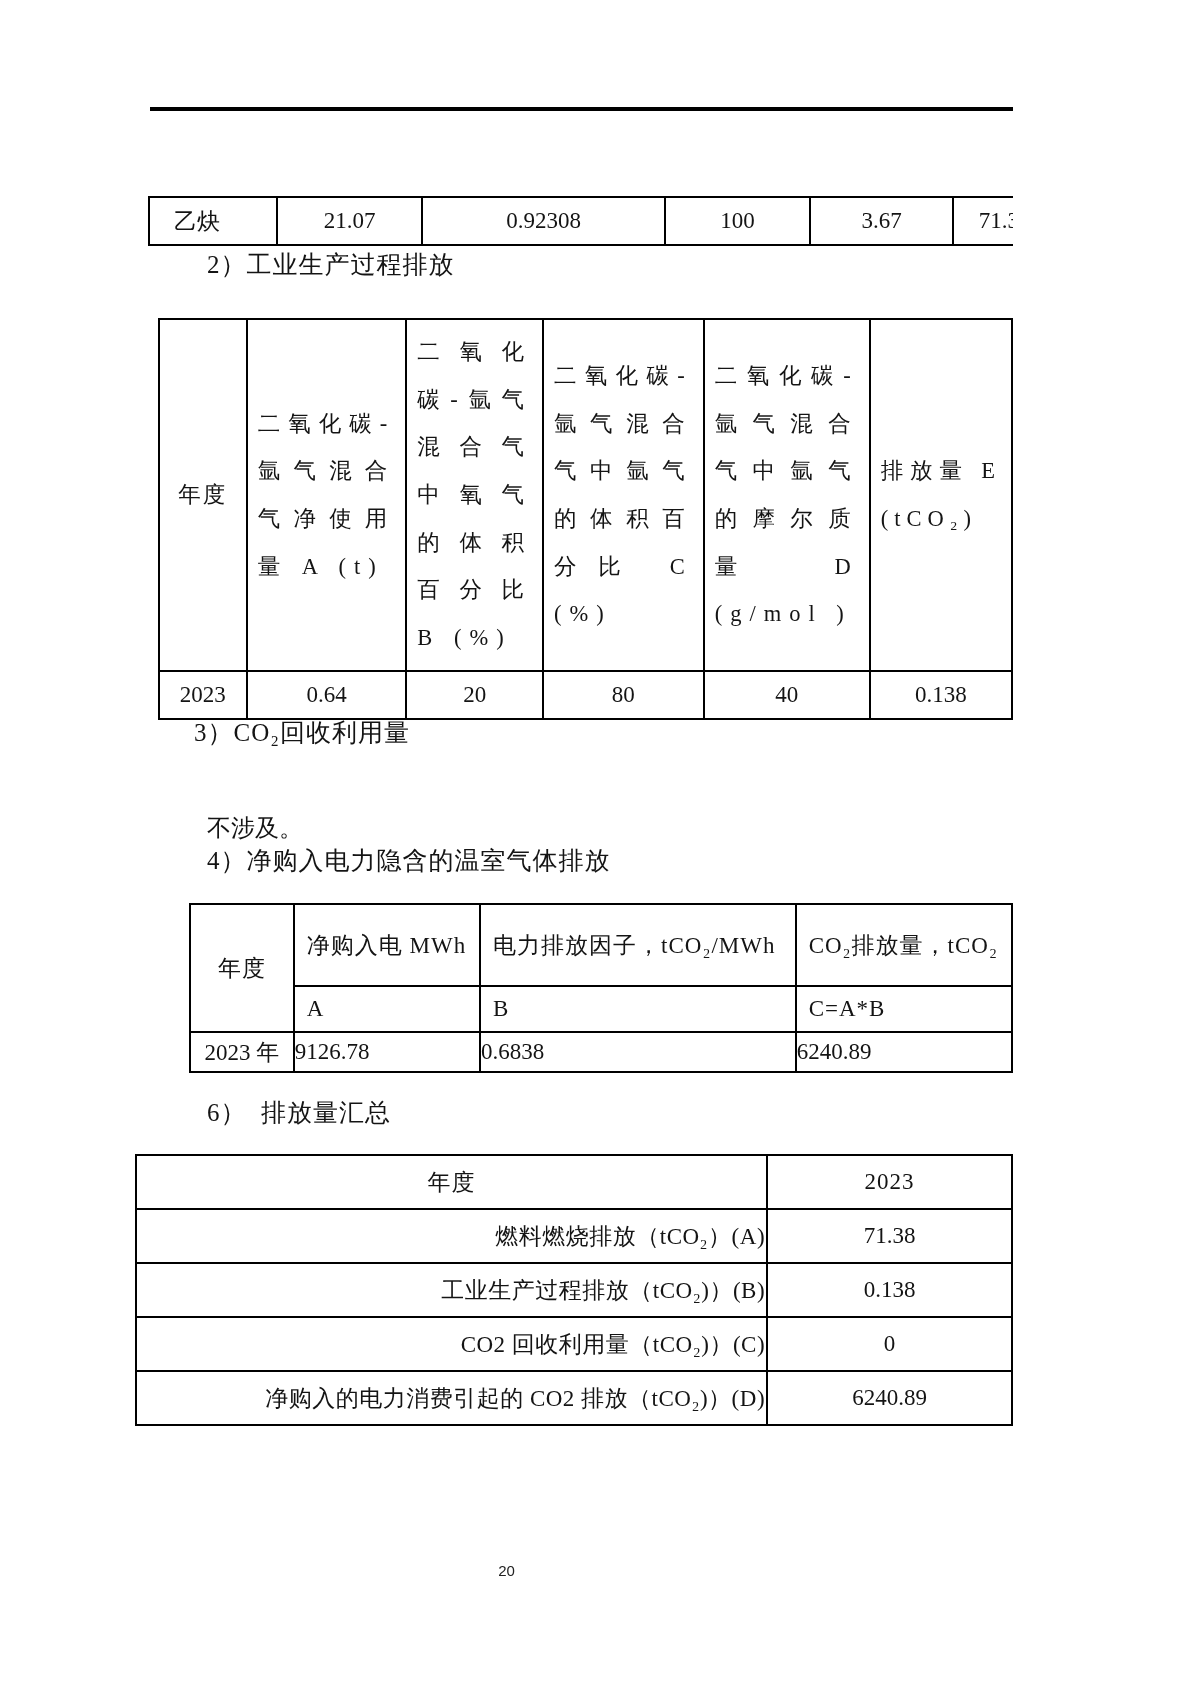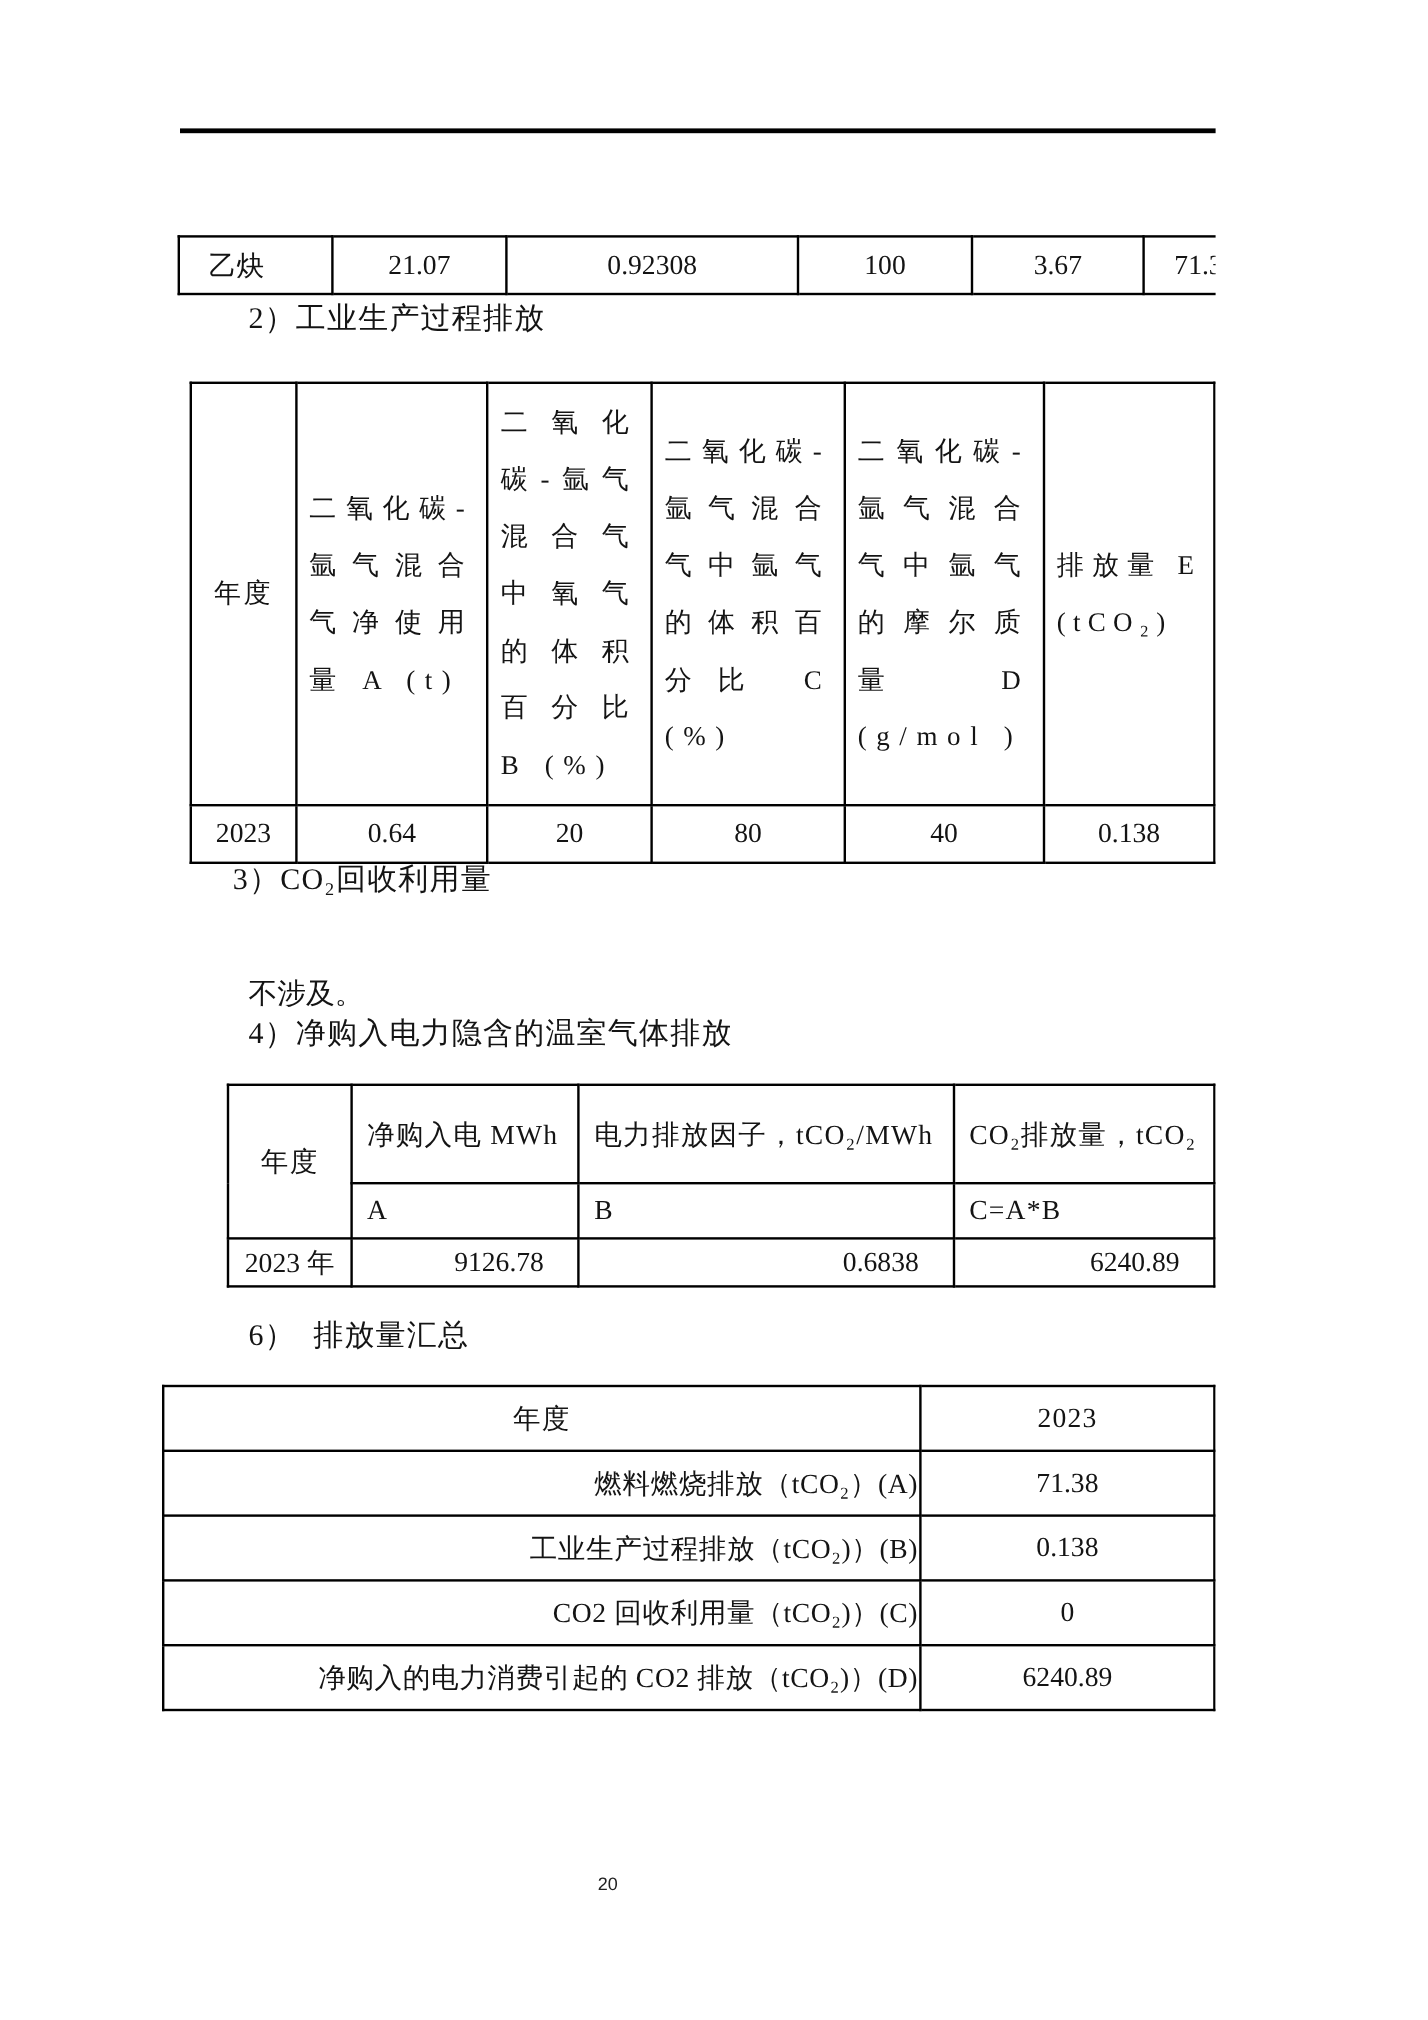--- a/index.html
+++ b/index.html
@@ -26,21 +26,21 @@
   .t2 th{letter-spacing:8px;line-height:2.12;text-align:justify;
          padding:8px 10px;font-size:22.5px;}
   .t2 th.year{text-align:center;letter-spacing:2px;padding:0;}
   .t2 th.em{letter-spacing:6px;border-radius:25px;}
   .t2 td{height:44px;text-align:center;}
   .t2 .hrow th{height:286px;}
 
   
   .t4 th{text-align:left;padding:4px 12px;letter-spacing:1px;border-radius:16px;}
   .t4 th.year{text-align:center;padding:0;}
-  .t4 td{text-align:right;padding:2px 28px;}
+  .t4 td{text-align:left;padding:2px 0;}
   .t4 td.year{text-align:center;padding:0;}
 
   
   .t6 th{height:50px;text-align:center;letter-spacing:1px;}
   .t6 td{height:50px;}
   .t6 td.label{text-align:right;padding-left:14px;letter-spacing:0.5px;}
   .t6 td.val{text-align:center;}
 
   .pagenum{position:absolute;left:0;top:1562px;width:100%;text-align:center;
            font-family:"Liberation Sans","DejaVu Sans",sans-serif;

